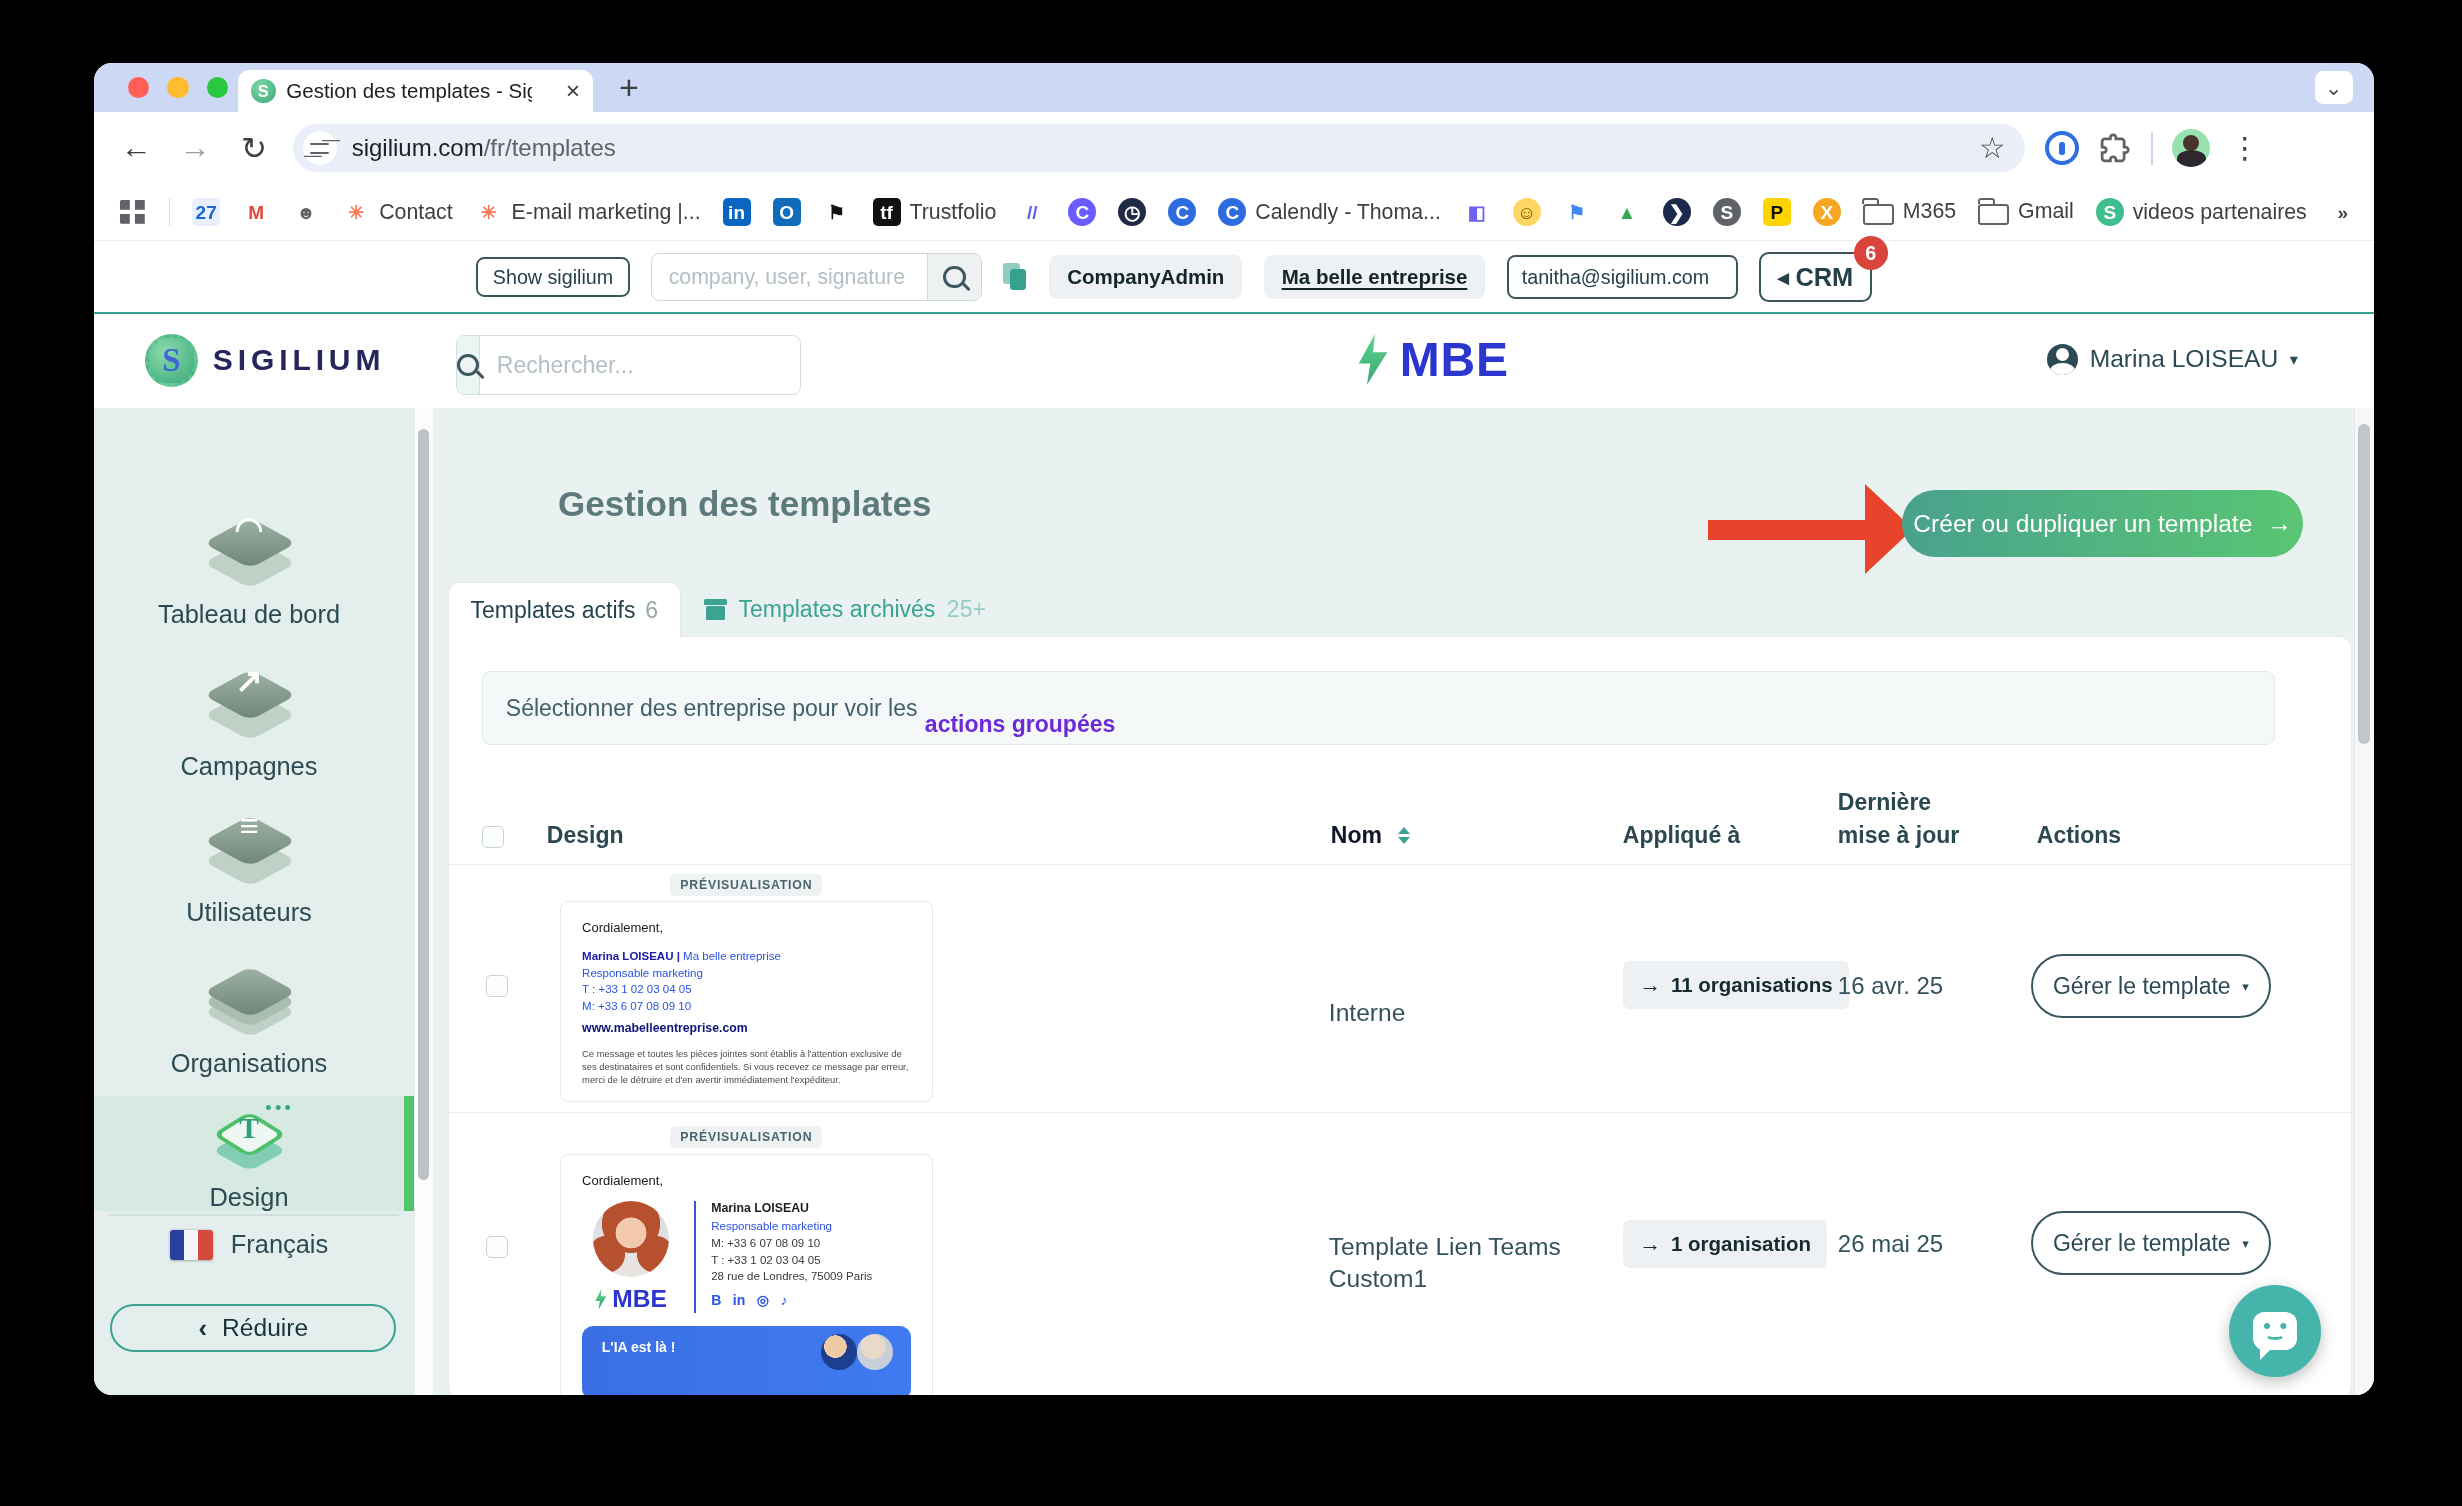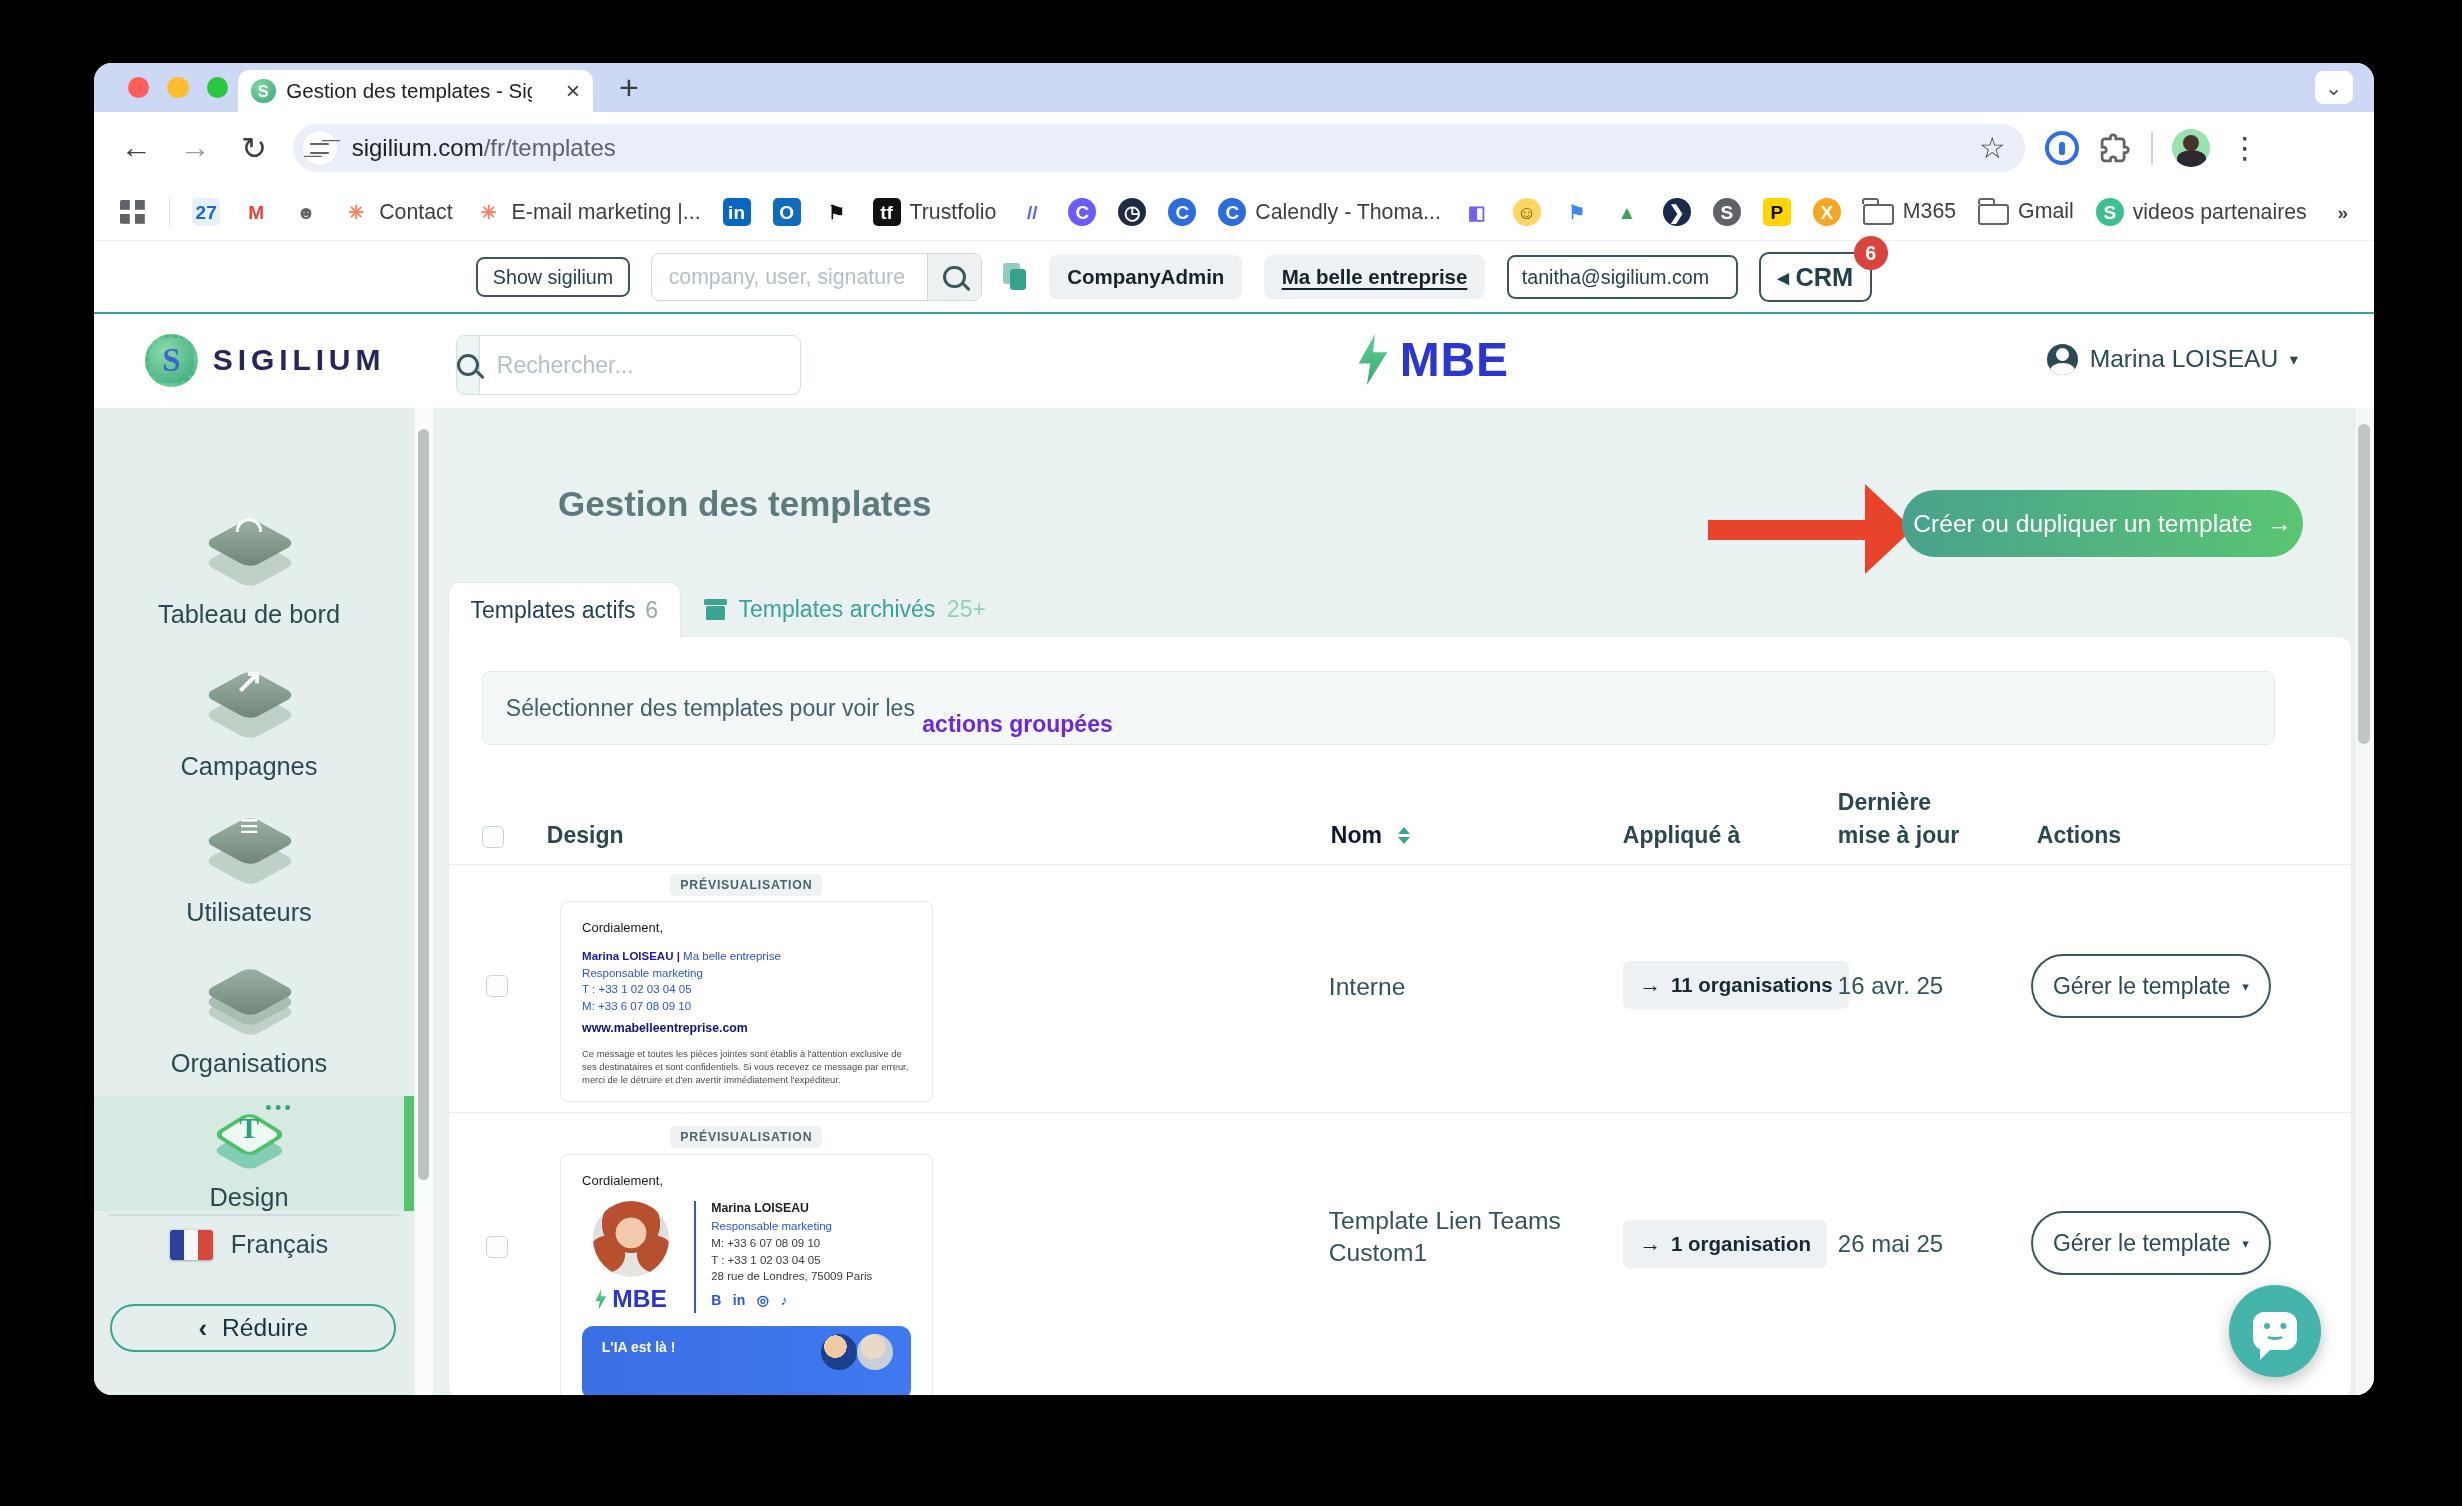--- a/index.html
+++ b/index.html
@@ -196,21 +196,21 @@
   .pv-badge{position:absolute;left:111px;width:373px;text-align:center;}
   .pv-badge span{display:inline-block;background:#eef2f3;color:#4a646d;font-size:12.3px;font-weight:bold;
                  letter-spacing:0.8px;padding:4.1px 9.8px;border-radius:4.9px;}
   .pv-box{position:absolute;left:111px;width:373px;background:#fff;border:1.6px solid #e3ebee;border-radius:8.2px;
           box-sizing:border-box;padding:18px 21.3px;overflow:hidden;}
   .pv-greet{font-size:13px;color:#1b1b1b;margin-bottom:13px;}
   .pv-line{font-size:11.5px;line-height:1.45;color:#2b52e0;}
   .pv-name{color:#1a1aa6;font-weight:bold;}
   .pv-site{font-size:12.3px;font-weight:bold;color:#0d1578;margin-top:6.6px;}
   .pv-disc{font-size:9.4px;line-height:1.4;color:#4a4a4a;margin-top:11.5px;}
-  .cell-name{position:absolute;left:880px;font-size:24.6px;color:#33525c;line-height:1.3;}
+  .cell-name{position:absolute;left:880px;font-size:24.6px;color:#33525c;line-height:1.3;margin-top:26px;}
   .cell-pill{position:absolute;left:1174px;height:48px;background:#edf1f3;border-radius:6.6px;
              display:inline-flex;align-items:center;gap:9.8px;padding:0 16.4px;font-size:20.5px;color:#172a31;}
   .cell-pill .arr{font-size:22px;}
   .cell-pill b{white-space:nowrap;}
   .cell-date{position:absolute;left:1389px;font-size:24px;color:#33525c;}
   .manage-btn{position:absolute;left:1582px;width:240px;height:64px;border:2.5px solid #3b5660;border-radius:32px;
               background:#fff;display:flex;align-items:center;justify-content:center;gap:11.5px;
               font-size:23px;color:#2b4a55;box-sizing:border-box;white-space:nowrap;}
   .manage-btn .caret{font-size:13px;}
 
@@ -502,21 +502,21 @@
         <span class="cnt">6</span>
       </div>
       <div class="tab-archived">
         <span class="archive-ico"></span>
         <span class="lbl">Templates archivés</span>
         <span class="cnt">25+</span>
       </div>
 
       <div class="card">
         <div class="bulk-bar">
-          <span>Sélectionner des templates pour voir les</span>
+          <span>Sélectionner des entreprise pour voir les</span>
           <b>actions groupées</b>
         </div>
 
         <div class="thead">
           <span class="checkbox" style="position:absolute;left:33px;bottom:16.4px;"></span>
           <span class="th" style="left:98px">Design</span>
           <span class="th th-nom" style="left:882px">
             <span>Nom</span>
             <span class="sort">
                 <i class="up"></i>

